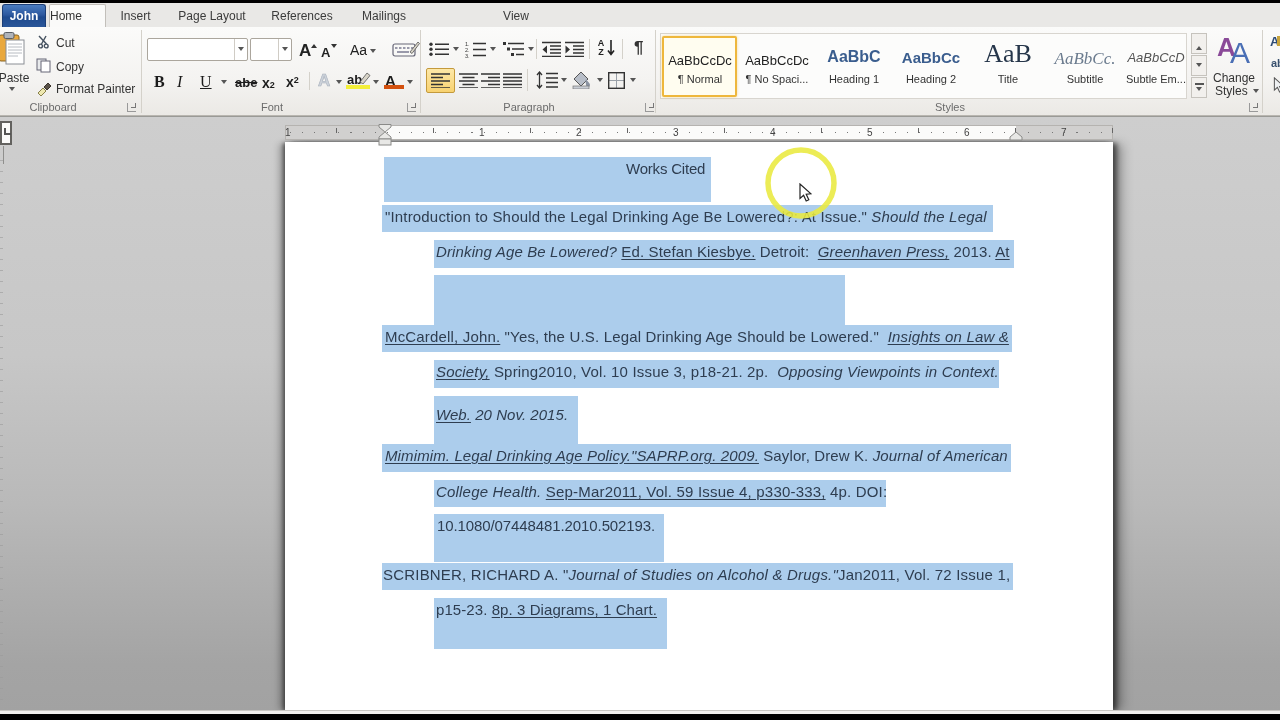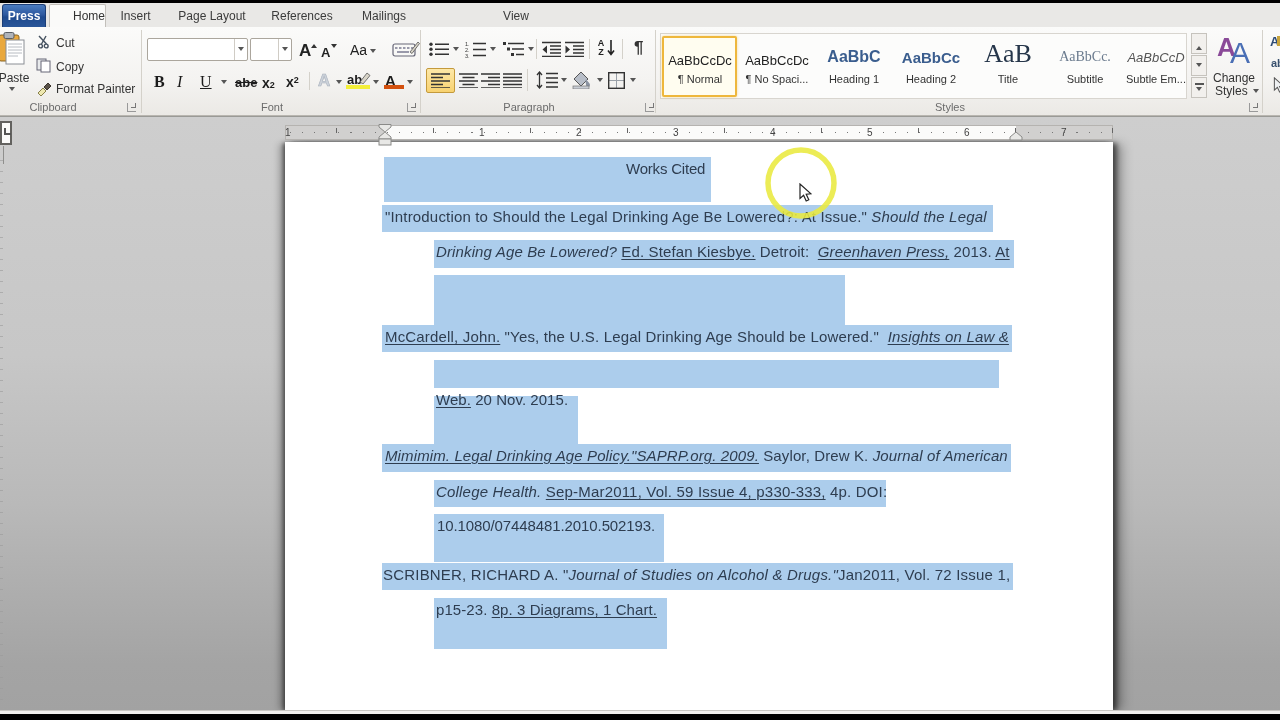--- a/index.html
+++ b/index.html
@@ -8,21 +8,21 @@
   .abs { position:absolute; }
   #stage { position:relative; width:1280px; height:720px; background:#000; }
   
   #tabrow { left:0; top:3px; width:1280px; height:24px; background:#e9e8e6; }
   #filetab { left:2px; top:1px; width:44px; height:23px; border-radius:3px 3px 0 0;
     background:linear-gradient(#4a7cc0 0%, #2d589e 45%, #1f4a8e 55%, #2a5699 100%);
     color:#fff; font-size:12px; font-weight:bold; text-align:center; line-height:23px;
     border:1px solid #1c3e77; border-bottom:none; }
   #hometab { left:49px; top:1px; width:57px; height:23px; border-radius:2px 2px 0 0;
     background:#fafaf9; border:1px solid #c2bfba; border-bottom:none;
-    color:#333; font-size:12px; text-align:right; line-height:22px; }
+    color:#333; font-size:12px; text-align:left; line-height:22px; }
   .tab { top:4px; height:20px; color:#3b3b3b; font-size:12px; text-align:center; line-height:18px; }
   
   #ribbon { left:0; top:27px; width:1280px; height:89px;
     background:linear-gradient(#fbfbfa 0%, #f4f3f1 60%, #ebe9e5 100%);
     border-bottom:1px solid #b9b6b0; box-shadow:0 1px 0 #9a9a96; }
   .vsep { position:absolute; top:3px; width:1px; height:83px; background:#d4d1ca; }
   .glabel { position:absolute; font-size:11px; color:#6b6b6b; text-align:center; top:74px; height:13px; }
   .launch { position:absolute; width:9px; height:9px; top:76px; border-left:1px solid #999; border-bottom:1px solid #999; }
   .launch:after { content:""; position:absolute; right:0px; top:0px; width:4px; height:4px; border-right:1.5px solid #777; border-bottom:1.5px solid #777; }
   .btxt { position:absolute; font-size:12px; color:#333; white-space:nowrap; }
@@ -58,21 +58,21 @@
   .l4 { letter-spacing:0.17px; } .l5 { letter-spacing:0.17px; } .l6 { letter-spacing:0.05px; }
   .l7 { letter-spacing:0.12px; } .l8 { letter-spacing:0.19px; } .l9 { letter-spacing:-0.1px; }
   .l10 { letter-spacing:0.2px; } .l11 { letter-spacing:0.08px; } .lwc { letter-spacing:-0.2px; }
   #statusstrip { left:0; top:710px; width:1280px; height:4px; background:#f1f0ee; border-top:1px solid #c9c7c3; }
 </style>
 </head>
 <body>
 <div id="stage">
 
   <div class="abs" id="tabrow">
-    <div class="abs" id="filetab">Press</div>
+    <div class="abs" id="filetab">John</div>
     <div class="abs" id="hometab">Home</div>
     <div class="abs tab" style="left:113px;width:45px;">Insert</div>
     <div class="abs tab" style="left:168px;width:88px;">Page Layout</div>
     <div class="abs tab" style="left:263px;width:78px;">References</div>
     <div class="abs tab" style="left:350px;width:68px;">Mailings</div>
     <div class="abs tab" style="left:428px;width:55px;margin-top:16px;">Review</div>
     <div class="abs tab" style="left:492px;width:48px;">View</div>
   </div>
 
   <div class="abs" id="ribbon">
@@ -280,21 +280,21 @@
     <div class="stysample" style="left:664px;width:72px;font-size:13px;color:#222;">AaBbCcDc</div>
     <div class="stylabel" style="left:664px;width:72px;">¶ Normal</div>
     <div class="stysample" style="left:741px;width:72px;font-size:13px;color:#222;">AaBbCcDc</div>
     <div class="stylabel" style="left:741px;width:72px;">¶ No Spaci...</div>
     <div class="stysample" style="left:818px;width:72px;font-size:16px;font-weight:bold;color:#3a5d8e;top:21px;">AaBbC</div>
     <div class="stylabel" style="left:818px;width:72px;">Heading 1</div>
     <div class="stysample" style="left:895px;width:72px;font-size:15px;font-weight:bold;color:#3a5d8e;top:22px;">AaBbCc</div>
     <div class="stylabel" style="left:895px;width:72px;">Heading 2</div>
     <div class="stysample" style="left:972px;width:72px;font-size:26px;font-family:'Liberation Serif',serif;color:#26364a;top:12px;">AaB</div>
     <div class="stylabel" style="left:972px;width:72px;">Title</div>
-    <div class="stysample" style="left:1049px;width:72px;font-size:14px;font-family:'Liberation Serif',serif;color:#6b7b8e;top:22px;">AaBbCc.</div>
+    <div class="stysample" style="left:1049px;width:72px;font-size:17px;font-style:italic;font-family:'Liberation Serif',serif;color:#6b7b8e;top:22px;">AaBbCc.</div>
     <div class="stylabel" style="left:1049px;width:72px;">Subtitle</div>
     <div class="stysample" style="left:1126px;width:60px;font-size:13px;font-style:italic;color:#555;top:23px;overflow:hidden;">AaBbCcD</div>
     <div class="stylabel" style="left:1122px;width:68px;">Subtle Em...</div>
 
     <div class="sbtn" style="top:6px;">
         <div class="dar" style="left:4px;top:9px;transform:rotate(180deg);"></div>
       </div>
     <div class="sbtn" style="top:28px;">
         <div class="dar" style="left:4px;top:7px;"></div>
       </div>
@@ -364,21 +364,22 @@
       <div class="hl" style="left:382px;top:327px;width:629px;height:27.5px;"></div>
       <div class="hl" style="left:434px;top:362.5px;width:452px;height:27.5px;"></div>
       <div class="hl" style="left:434px;top:397px;width:230px;height:47.5px;"></div>
       <div class="hl" style="left:382px;top:445.5px;width:631px;height:27.5px;"></div>
       <div class="hl" style="left:434px;top:481px;width:233px;height:50.5px;"></div>
 
       <div class="tl lwc" style="left:626px;top:44px;">Works Cited</div>
       <div class="tl l1" style="left:385px;top:91.5px;">"Introduction to Should the Legal Drinking Age Be Lowered?: At Issue." <i>Should the Legal</i></div>
       <div class="tl l2" style="left:436px;top:127px;"><i>Drinking Age Be Lowered? </i><u>Ed. Stefan Kiesbye.</u> Detroit:&nbsp; <i><u>Greenhaven Press,</u></i> 2013. <u>At</u></div>
       <div class="tl l4" style="left:385px;top:211.5px;"><u>McCardell, John.</u> "Yes, the U.S. Legal Drinking Age Should be Lowered."&nbsp; <i><u>Insights on Law &amp;</u></i></div>
-      <div class="tl l6" style="left:436px;top:275px;"><u>Web.</u> 20 Nov. 2015.</div>
+      <div class="tl l5" style="left:436px;top:247px;"><i><u>Society,</u></i> Spring2010, Vol. 10 Issue 3, p18-21. 2p.&nbsp; <i>Opposing Viewpoints in Context.</i></div>
+      <div class="tl l6" style="left:436px;top:290px;font-style:italic;"><u>Web.</u> 20 Nov. 2015.</div>
       <div class="tl l7" style="left:385px;top:331px;"><i><u>Mimimim. Legal Drinking Age Policy."SAPRP.org. 2009.</u></i> Saylor, Drew K. <i>Journal of American</i></div>
       <div class="tl l8" style="left:436px;top:366.5px;"><i>College Health.</i> <u>Sep-Mar2011, Vol. 59 Issue 4, p330-333,</u> 4p. DOI:</div>
       <div class="tl l9" style="left:437px;top:401px;">10.1080/07448481.2010.502193.</div>
       <div class="tl l10" style="left:383px;top:449.5px;">SCRIBNER, RICHARD A. "<i>Journal of Studies on Alcohol &amp; Drugs."</i>Jan2011, Vol. 72 Issue 1,</div>
       <div class="tl l11" style="left:436px;top:485px;">p15-23. <u>8p. 3 Diagrams, 1 Chart.</u></div>
 
       <svg class="abs" style="left:759px;top:23.5px;" width="84" height="84" viewBox="0 0 84 84">
         <circle cx="42" cy="42" r="33" fill="none" stroke="#e9e93f" stroke-width="5.5" opacity="0.88"></circle>
       </svg>
 

